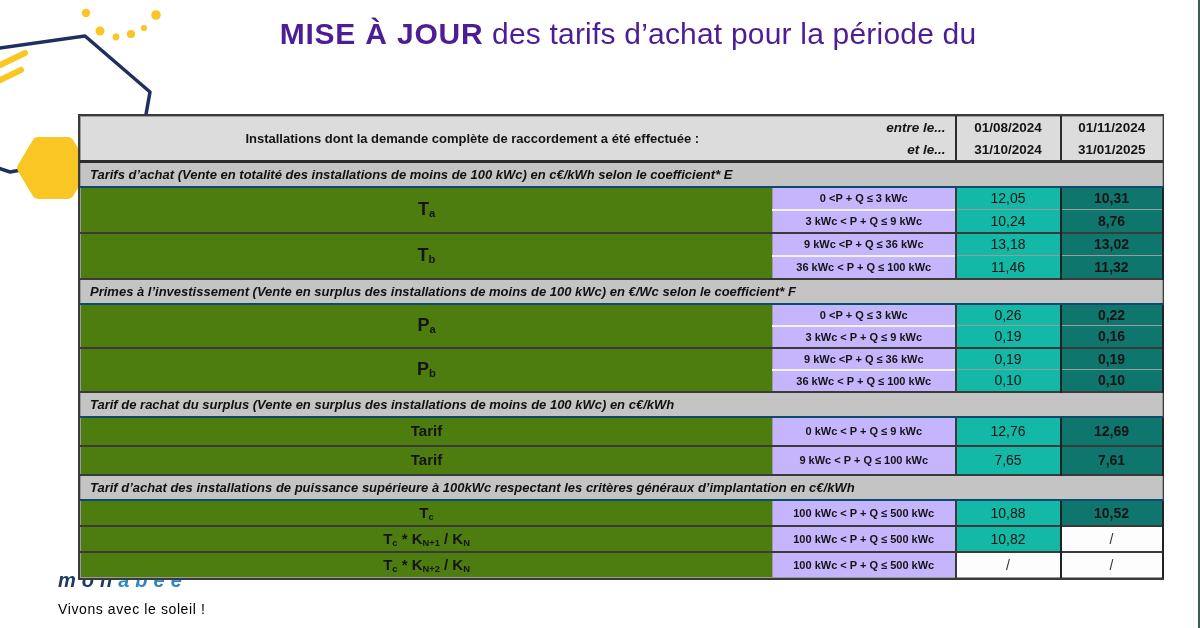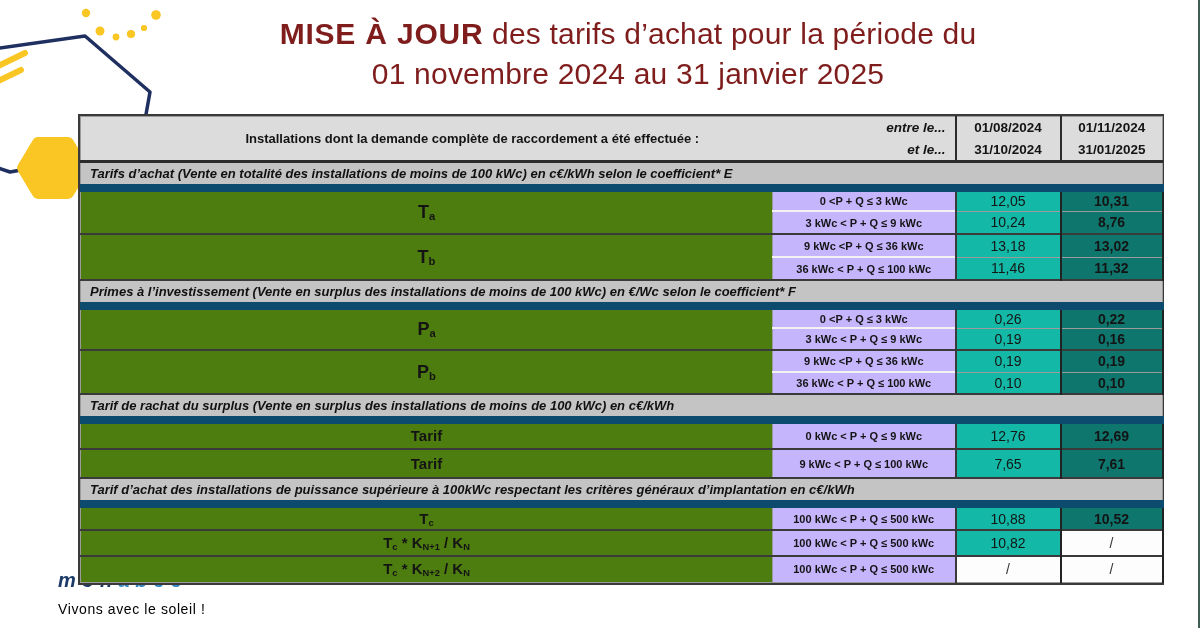--- a/index.html
+++ b/index.html
@@ -9,21 +9,21 @@
     font-family:"Liberation Sans", sans-serif;
   }
 
   
   .deco-svg { position:absolute; left:0; top:0; z-index:1; }
   .edge-line { position:absolute; right:0; top:0; width:2px; height:628px; background:#3f5d51; z-index:5; }
 
   
   .title {
     position:absolute; left:168px; top:14px; width:920px; z-index:2;
-    text-align:center; color:#7f1d1d;
+    text-align:center; color:#4c1d95;
     font-size:30px; line-height:1.32; font-weight:400; letter-spacing:0.2px;
   }
   .title .t-bold { font-weight:700; letter-spacing:0.8px; }
 
   
   .tbl-wrap {
     position:absolute; left:78px; top:114px; width:1082px; z-index:3;
     border:2px solid #3a3a3a; background:#ffffff;
   }
   table { border-collapse:collapse; width:100%; table-layout:fixed; }
@@ -33,21 +33,21 @@
   }
   tr.head td { background:#dcdcdc; border-bottom:3px solid #2b2b2b; }
   .hdr-flex { display:flex; align-items:center; width:100%; }
   .hdr-label { flex:1; text-align:center; font-weight:700; font-size:13px; padding-left:12px; white-space:normal; }
   .hdr-when { width:96px; text-align:right; padding-right:7px; font-weight:700; font-style:italic; font-size:13.5px; line-height:1.6; }
   .hdate { font-weight:700; font-size:13.5px; line-height:1.6; border-left:2px solid #2b2b2b; }
 
   tr.sect td {
     background:#c4c4c4; text-align:left; padding:3px 9px;
     font-weight:700; font-style:italic; font-size:13px; color:#111;
-    border-top:2px solid #3a3a3a; border-bottom:8px solid #0c4a6e; white-space:normal;
+    border-top:2px solid #3a3a3a; border-bottom:2px solid #0c4a6e; white-space:normal;
   }
   td.lab  { background:#4d7c0f; font-weight:700; font-size:18px; }
   td.lab .ss { font-size:0.62em; vertical-align:-0.22em; }
   td.lab.small { font-size:15px; }
   td.cond { background:#c4b5fd; font-weight:700; font-size:11px; }
   td.old  { background:#14b8a6; font-size:14px; border-left:2px solid #3a3a3a; }
   td.new  {
     background:#0f766e; font-size:14px; font-weight:700;
     border-left:2px solid #222; border-right:2px solid #222;
   }
@@ -95,21 +95,20 @@
     <circle cx="116" cy="37" r="3.4" fill="#f9c623"></circle>
     <circle cx="131" cy="34" r="4.1" fill="#f9c623"></circle>
     <circle cx="144" cy="28" r="3.1" fill="#f9c623"></circle>
     <circle cx="156" cy="15" r="4.8" fill="#f9c623"></circle>
   </g>
 </svg>
 <div class="edge-line"></div>
 
 <div class="title">
   <span class="t-bold">MISE À JOUR</span><span> des tarifs d’achat pour la période du</span><br>
-  <span>01 novembre 2024 au 31 janvier 2025</span>
 </div>
 
 <div class="tbl-wrap">
 <table>
   <colgroup>
         <col style="width:692px">
         <col style="width:183px">
         <col style="width:105px">
         <col style="width:102px">
       </colgroup>

